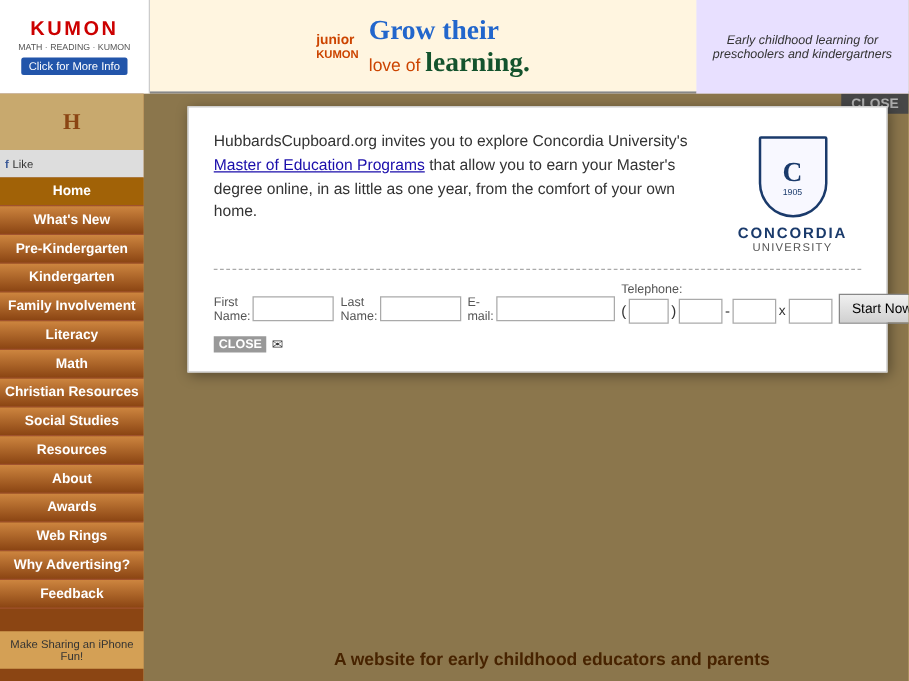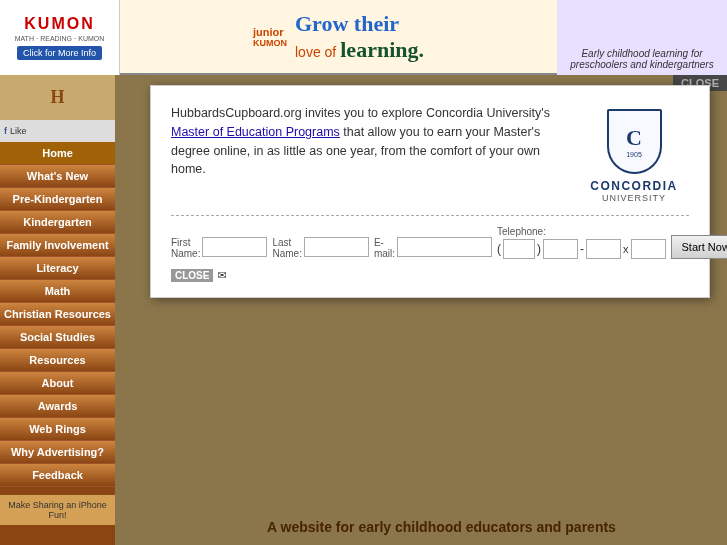--- a/index.html
+++ b/index.html
@@ -83,21 +83,21 @@
       font-size: 22px;
       font-weight: 900;
       color: #14532d;
       font-family: Georgia, serif;
     }
     .early-childhood-banner {
       width: 170px;
       height: 75px;
       background: #e8e0ff;
       display: flex;
-      align-items: flex-end;
+      align-items: center;
       justify-content: center;
       padding: 5px;
       text-align: center;
       font-size: 10px;
       color: #333;
       font-style: italic;
     }
 
     
     .main-layout {
@@ -378,21 +378,21 @@
       <div class="nav-item">Math</div>
       <div class="nav-item">Christian Resources</div>
       <div class="nav-item">Social Studies</div>
       <div class="nav-item">Resources</div>
       <div class="nav-item">About</div>
       <div class="nav-item">Awards</div>
       <div class="nav-item">Web Rings</div>
       <div class="nav-item">Why Advertising?</div>
       <div class="nav-item">Feedback</div>
     </div>
-    <div style="background:#d4a055;padding:5px;margin-top:8px;font-size:9px;color:#333;text-align:center;">
+    <div style="background:#d4a055;padding:5px;margin-top:18px;font-size:9px;color:#333;text-align:center;">
       <span>Make Sharing an iPhone Fun!</span>
     </div>
   </div>
 
   <div class="content-area">
 
     <div class="close-top-bar">CLOSE</div>
 
     <div class="poem-area">
       <div>For now begins a journey</div>

